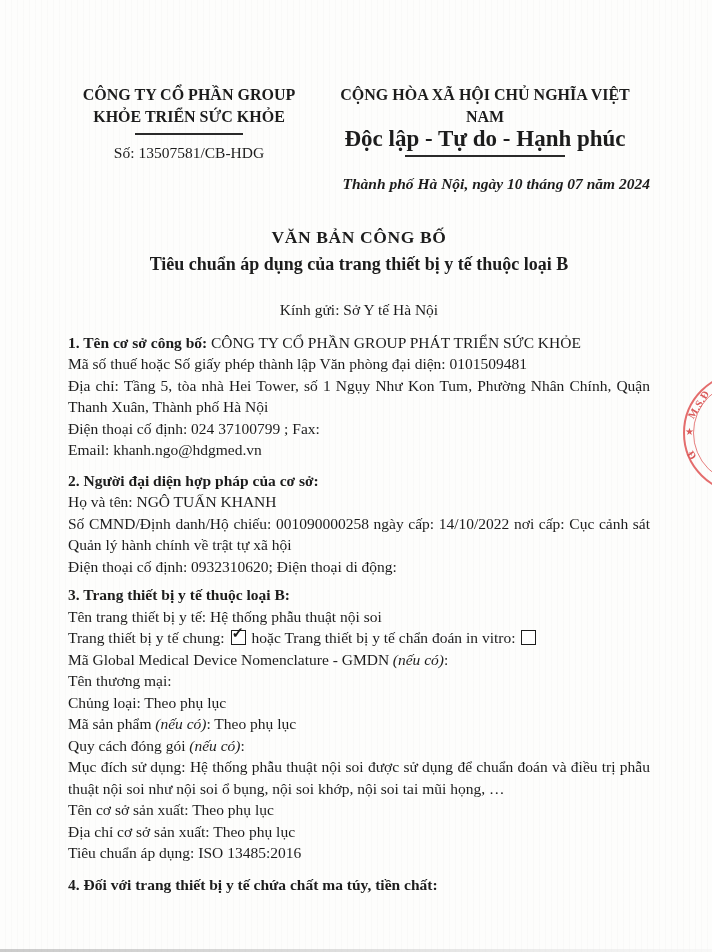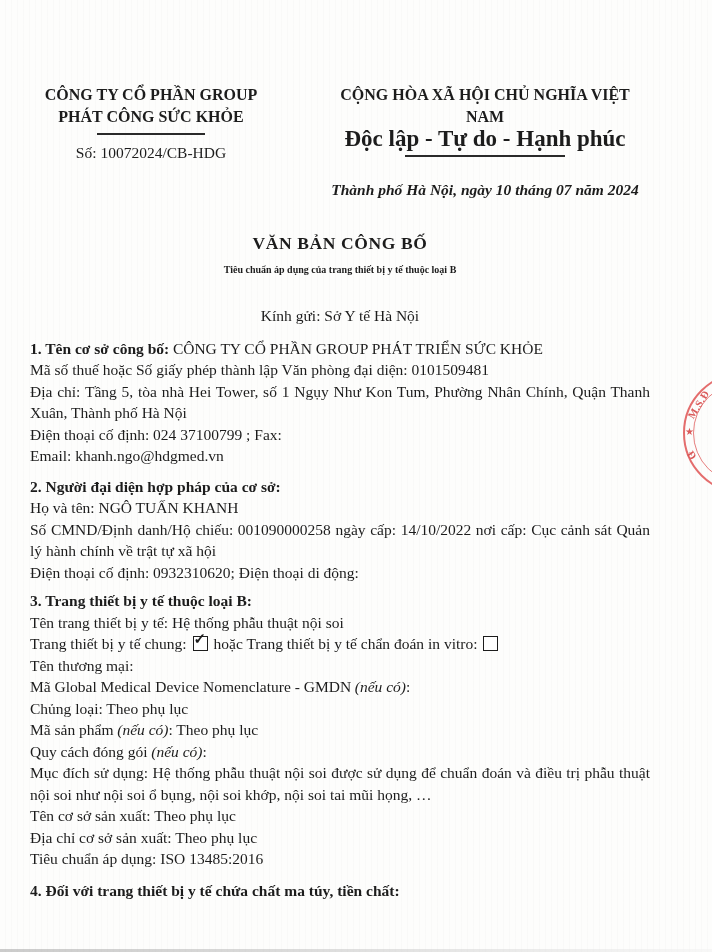--- a/index.html
+++ b/index.html
@@ -6,38 +6,38 @@
   body{
     width:712px;height:952px;position:relative;overflow:hidden;
     background:#fdfdfc;
     font-family:"Liberation Serif","DejaVu Serif",serif;
     color:#1c1c1c;
   }
   body::before{ 
     content:"";position:absolute;inset:0;pointer-events:none;
     background:repeating-linear-gradient(90deg, rgba(0,0,0,0) 0 5px, rgba(0,0,0,0.015) 5px 6px);
   }
-  .page{position:absolute;inset:0;padding:84px 62px 0 30px;box-sizing:border-box;}
+  .page{position:absolute;inset:0;padding:84px 62px 0 68px;box-sizing:border-box;}
 
   
   .hdr{display:flex;justify-content:space-between;align-items:flex-start;}
   .hleft{width:242px;text-align:center;}
   .hright{width:330px;text-align:center;}
   .hl{font-weight:bold;font-size:16px;line-height:22px;}
   .hl2{font-weight:bold;font-size:23px;line-height:22px;}
   .rule{height:2px;background:#2a2a2a;margin:5px auto 0 auto;}
   .rule-l{width:108px;}
   .rule-r{width:160px;}
   .docnum{font-size:15.5px;line-height:22px;margin-top:7px;}
-  .pdate{font-size:15.5px;line-height:22px;margin-top:22px;font-weight:bold;font-style:italic;}
+  .pdate{font-size:15.5px;line-height:22px;margin-top:16px;font-weight:bold;font-style:italic;text-align:right;}
 
   
   .doc-title{text-align:center;margin-top:31px;}
   .t-main{font-weight:bold;font-size:17.5px;letter-spacing:.6px;line-height:22px;text-align:center;}
-  .t-sub{font-weight:bold;font-size:10px;line-height:22px;margin-top:5px;}
+  .t-sub{font-weight:bold;font-size:18px;line-height:22px;margin-top:5px;}
   .recipient{text-align:center;font-size:15.5px;line-height:21.5px;margin-top:24px;}
 
   
   .line{margin:0;font-size:15.5px;line-height:21.5px;}
   .just{text-align:justify;}
   .lbl{font-weight:bold;margin-right:.24em;}
   .b{font-weight:bold;}
   .it{font-style:italic;margin-left:.24em;}
   .sec1{margin-top:11px;} .sec2{margin-top:9px;} .sec3{margin-top:7px;}
   .sec4{margin-top:10px;} .sec5{margin-top:9px;}
@@ -64,23 +64,23 @@
     background:linear-gradient(90deg,#8f8f8f 0%,#b0b0b0 40%,#d6d6d6 75%,#f0f0f0 100%);}
 </style>
 </head>
 <body>
 
 <div class="page">
 
   <div class="hdr">
     <div class="hleft">
       <div class="hl">CÔNG TY CỔ PHẦN GROUP</div>
-      <div class="hl">PHÁT CÔNG SỨC KHỎE</div>
+      <div class="hl">KHỎE TRIỂN SỨC KHỎE</div>
       <div class="rule rule-l"></div>
-      <div class="docnum">Số: 10072024/CB-HDG</div>
+      <div class="docnum">Số: 13507581/CB-HDG</div>
     </div>
     <div class="hright">
       <div class="hl">CỘNG HÒA XÃ HỘI CHỦ NGHĨA VIỆT NAM</div>
       <div class="hl2">Độc lập - Tự do - Hạnh phúc</div>
       <div class="rule rule-r"></div>
       <div class="pdate">Thành phố Hà Nội, ngày 10 tháng 07 năm 2024</div>
     </div>
   </div>
 
   <div class="doc-title">
@@ -103,22 +103,22 @@
     <p class="line just">Số CMND/Định danh/Hộ chiếu: 001090000258 ngày cấp: 14/10/2022 nơi cấp: Cục cảnh sát Quản lý hành chính về trật tự xã hội</p>
     <p class="line">Điện thoại cố định: 0932310620; Điện thoại di động:</p>
   </div>
 
   <div class="sec3">
     <p class="line b">3. Trang thiết bị y tế thuộc loại B:</p>
     <p class="line">Tên trang thiết bị y tế: Hệ thống phẫu thuật nội soi</p>
     <p class="line">
       <span>Trang thiết bị y tế chung:</span><span class="cb checked"><span class="mk">✓</span></span><span>hoặc Trang thiết bị y tế chẩn đoán in vitro:</span><span class="cb"></span>
     </p>
+    <p class="line"><span>Mã Global Medical Device Nomenclature - GMDN</span><span class="it">(nếu có)</span><span>:</span></p>
     <p class="line">Tên thương mại:</p>
-    <p class="line"><span>Mã Global Medical Device Nomenclature - GMDN</span><span class="it">(nếu có)</span><span>:</span></p>
     <p class="line">Chủng loại: Theo phụ lục</p>
     <p class="line"><span>Mã sản phẩm</span><span class="it">(nếu có)</span><span>: Theo phụ lục</span></p>
     <p class="line"><span>Quy cách đóng gói</span><span class="it">(nếu có)</span><span>:</span></p>
     <p class="line just">Mục đích sử dụng: Hệ thống phẫu thuật nội soi được sử dụng để chuẩn đoán và điều trị phẫu thuật nội soi như nội soi ổ bụng, nội soi khớp, nội soi tai mũi họng, …</p>
     <p class="line">Tên cơ sở sản xuất: Theo phụ lục</p>
     <p class="line">Địa chỉ cơ sở sản xuất: Theo phụ lục</p>
     <p class="line">Tiêu chuẩn áp dụng: ISO 13485:2016</p>
   </div>
 
   <div class="sec4">

